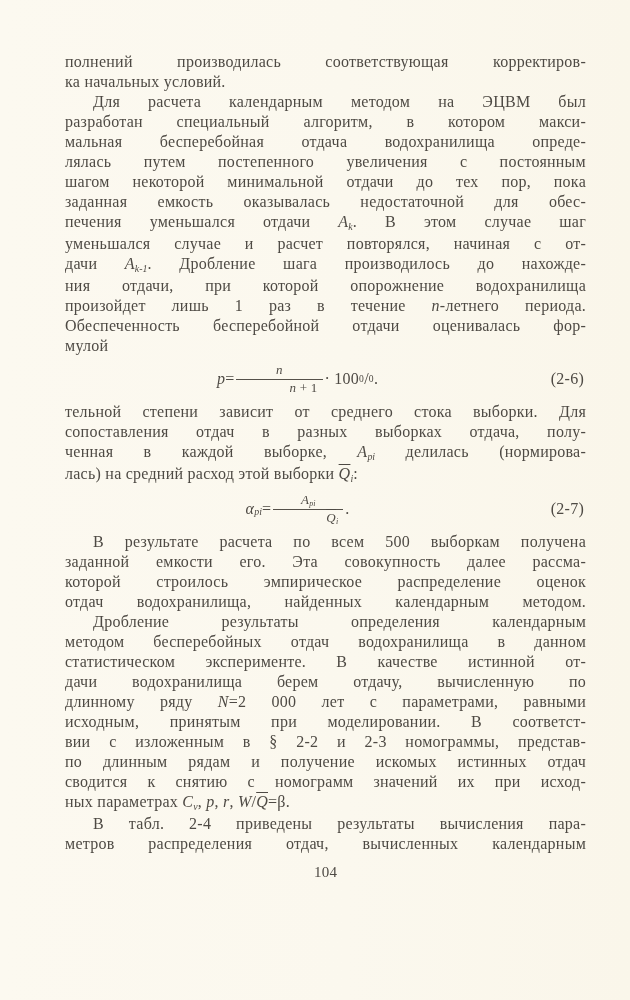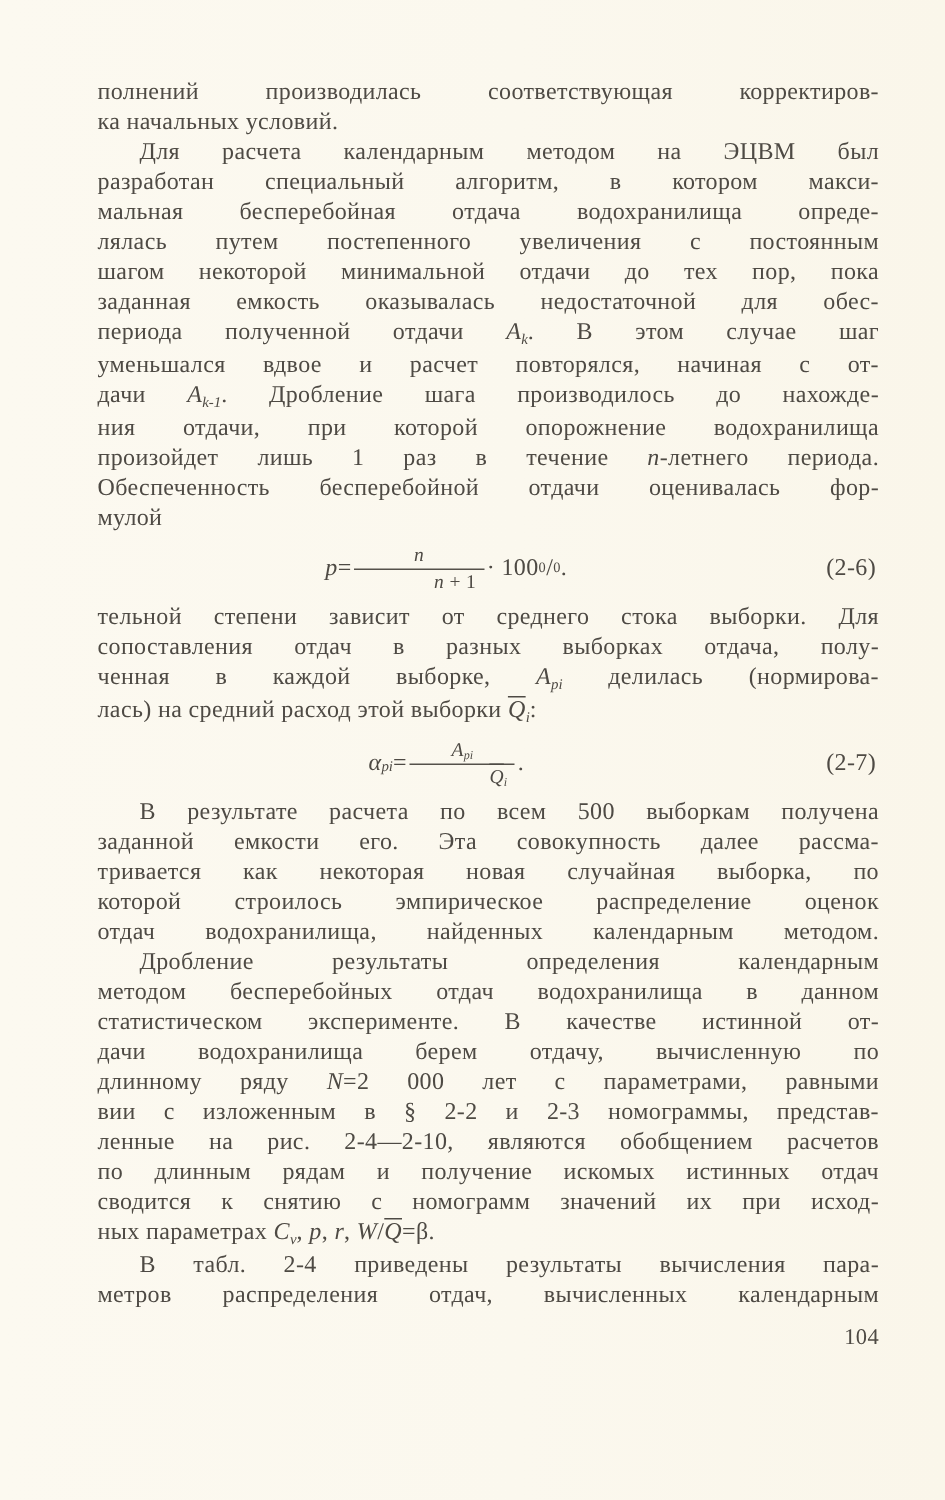--- a/index.html
+++ b/index.html
@@ -41,41 +41,41 @@
     font-size:16px;
   }
   .frac{
     display:inline-flex;flex-direction:column;
     text-align:center;margin:0 2px;
     font-size:13px;line-height:1.15;
   }
   .frac .num{padding:0 5px 1px;border-bottom:1px solid #55514a;}
   .frac .den{padding:1px 5px 0;margin-left:48px;}
   .flabel{position:absolute;right:2px;top:50%;transform:translateY(-50%);}
-  .page-num{margin-top:8px;font-size:15px;text-align:right;}
+  .page-num{margin-top:8px;font-size:15px;text-align:center;}
 </style>
 </head>
 <body style="background: rgb(251, 248, 238);">
 
 <div class="page" style="color: rgb(78, 74, 68);">
   <div class="text-block">
     <div id="flow">
         <div class="para">
           <div class="tl"><span>полнений производилась соответствующая корректиров-</span></div>
           <div class="tl last"><span>ка начальных условий.</span></div>
         </div>
         <div class="para">
           <div class="tl ind"><span>Для расчета календарным методом на ЭЦВМ был</span></div>
           <div class="tl"><span>разработан специальный алгоритм, в котором макси-</span></div>
           <div class="tl"><span>мальная бесперебойная отдача водохранилища опреде-</span></div>
           <div class="tl"><span>лялась путем постепенного увеличения с постоянным</span></div>
           <div class="tl"><span>шагом некоторой минимальной отдачи до тех пор, пока</span></div>
           <div class="tl"><span>заданная емкость оказывалась недостаточной для обес-</span></div>
-          <div class="tl"><span>периода полученной отдачи </span><span class="it">A</span><span class="sb">k</span><span>. В этом случае шаг</span></div>
-          <div class="tl"><span>уменьшался вдвое и расчет повторялся, начиная с от-</span></div>
+          <div class="tl"><span>печения уменьшался отдачи </span><span class="it">A</span><span class="sb">k</span><span>. В этом случае шаг</span></div>
+          <div class="tl"><span>уменьшался случае и расчет повторялся, начиная с от-</span></div>
           <div class="tl"><span>дачи </span><span class="it">A</span><span class="sb">k-1</span><span>. Дробление шага производилось до нахожде-</span></div>
           <div class="tl"><span>ния отдачи, при которой опорожнение водохранилища</span></div>
           <div class="tl"><span>произойдет лишь 1 раз в течение </span><span class="it">n</span><span>-летнего периода.</span></div>
           <div class="tl"><span>Обеспеченность бесперебойной отдачи оценивалась фор-</span></div>
           <div class="tl last"><span>мулой</span></div>
         </div>
         <div class="feq">
           <span class="eq">
             <span class="it">p</span>
             <span>=</span>
@@ -106,32 +106,31 @@
               <span class="num"><span class="it">A</span><span class="sb">pi</span></span>
               <span class="den"><span class="itol">Q</span><span class="sb">i</span></span>
             </span>
             <span>.</span>
           </span>
           <span class="flabel">(2-7)</span>
         </div>
         <div class="para">
           <div class="tl ind"><span>В результате расчета по всем 500 выборкам получена</span></div>
           <div class="tl"><span>заданной емкости его. Эта совокупность далее рассма-</span></div>
-          <div class="tl"><span>тривается как некоторая новая случайная выборка, по</span></div>
           <div class="tl"><span>которой строилось эмпирическое распределение оценок</span></div>
           <div class="tl"><span>отдач водохранилища, найденных календарным методом.</span></div>
         </div>
         <div class="para">
           <div class="tl ind"><span>Дробление результаты определения календарным</span></div>
           <div class="tl"><span>методом бесперебойных отдач водохранилища в данном</span></div>
           <div class="tl"><span>статистическом эксперименте. В качестве истинной от-</span></div>
           <div class="tl"><span>дачи водохранилища берем отдачу, вычисленную по</span></div>
           <div class="tl"><span>длинному ряду </span><span class="it">N</span><span>=2 000 лет с параметрами, равными</span></div>
+          <div class="tl"><span>исходным, принятым при моделировании. В соответст-</span></div>
           <div class="tl"><span>вии с изложенным в § 2-2 и 2-3 номограммы, представ-</span></div>
-          <div class="tl"><span>ленные на рис. 2-4—2-10, являются обобщением расчетов</span></div>
           <div class="tl"><span>по длинным рядам и получение искомых истинных отдач</span></div>
           <div class="tl"><span>сводится к снятию с номограмм значений их при исход-</span></div>
           <div class="tl last"><span>ных параметрах </span><span class="it">C</span><span class="sb">v</span><span>, </span><span class="it">p</span><span>, </span><span class="it">r</span><span>, </span><span class="it">W</span><span>/</span><span class="itol">Q</span><span>=β.</span></div>
         </div>
         <div class="para">
           <div class="tl ind"><span>В табл. 2-4 приведены результаты вычисления пара-</span></div>
           <div class="tl"><span>метров распределения отдач, вычисленных календарным</span></div>
         </div>
       </div>
     <div class="page-num">104</div>

